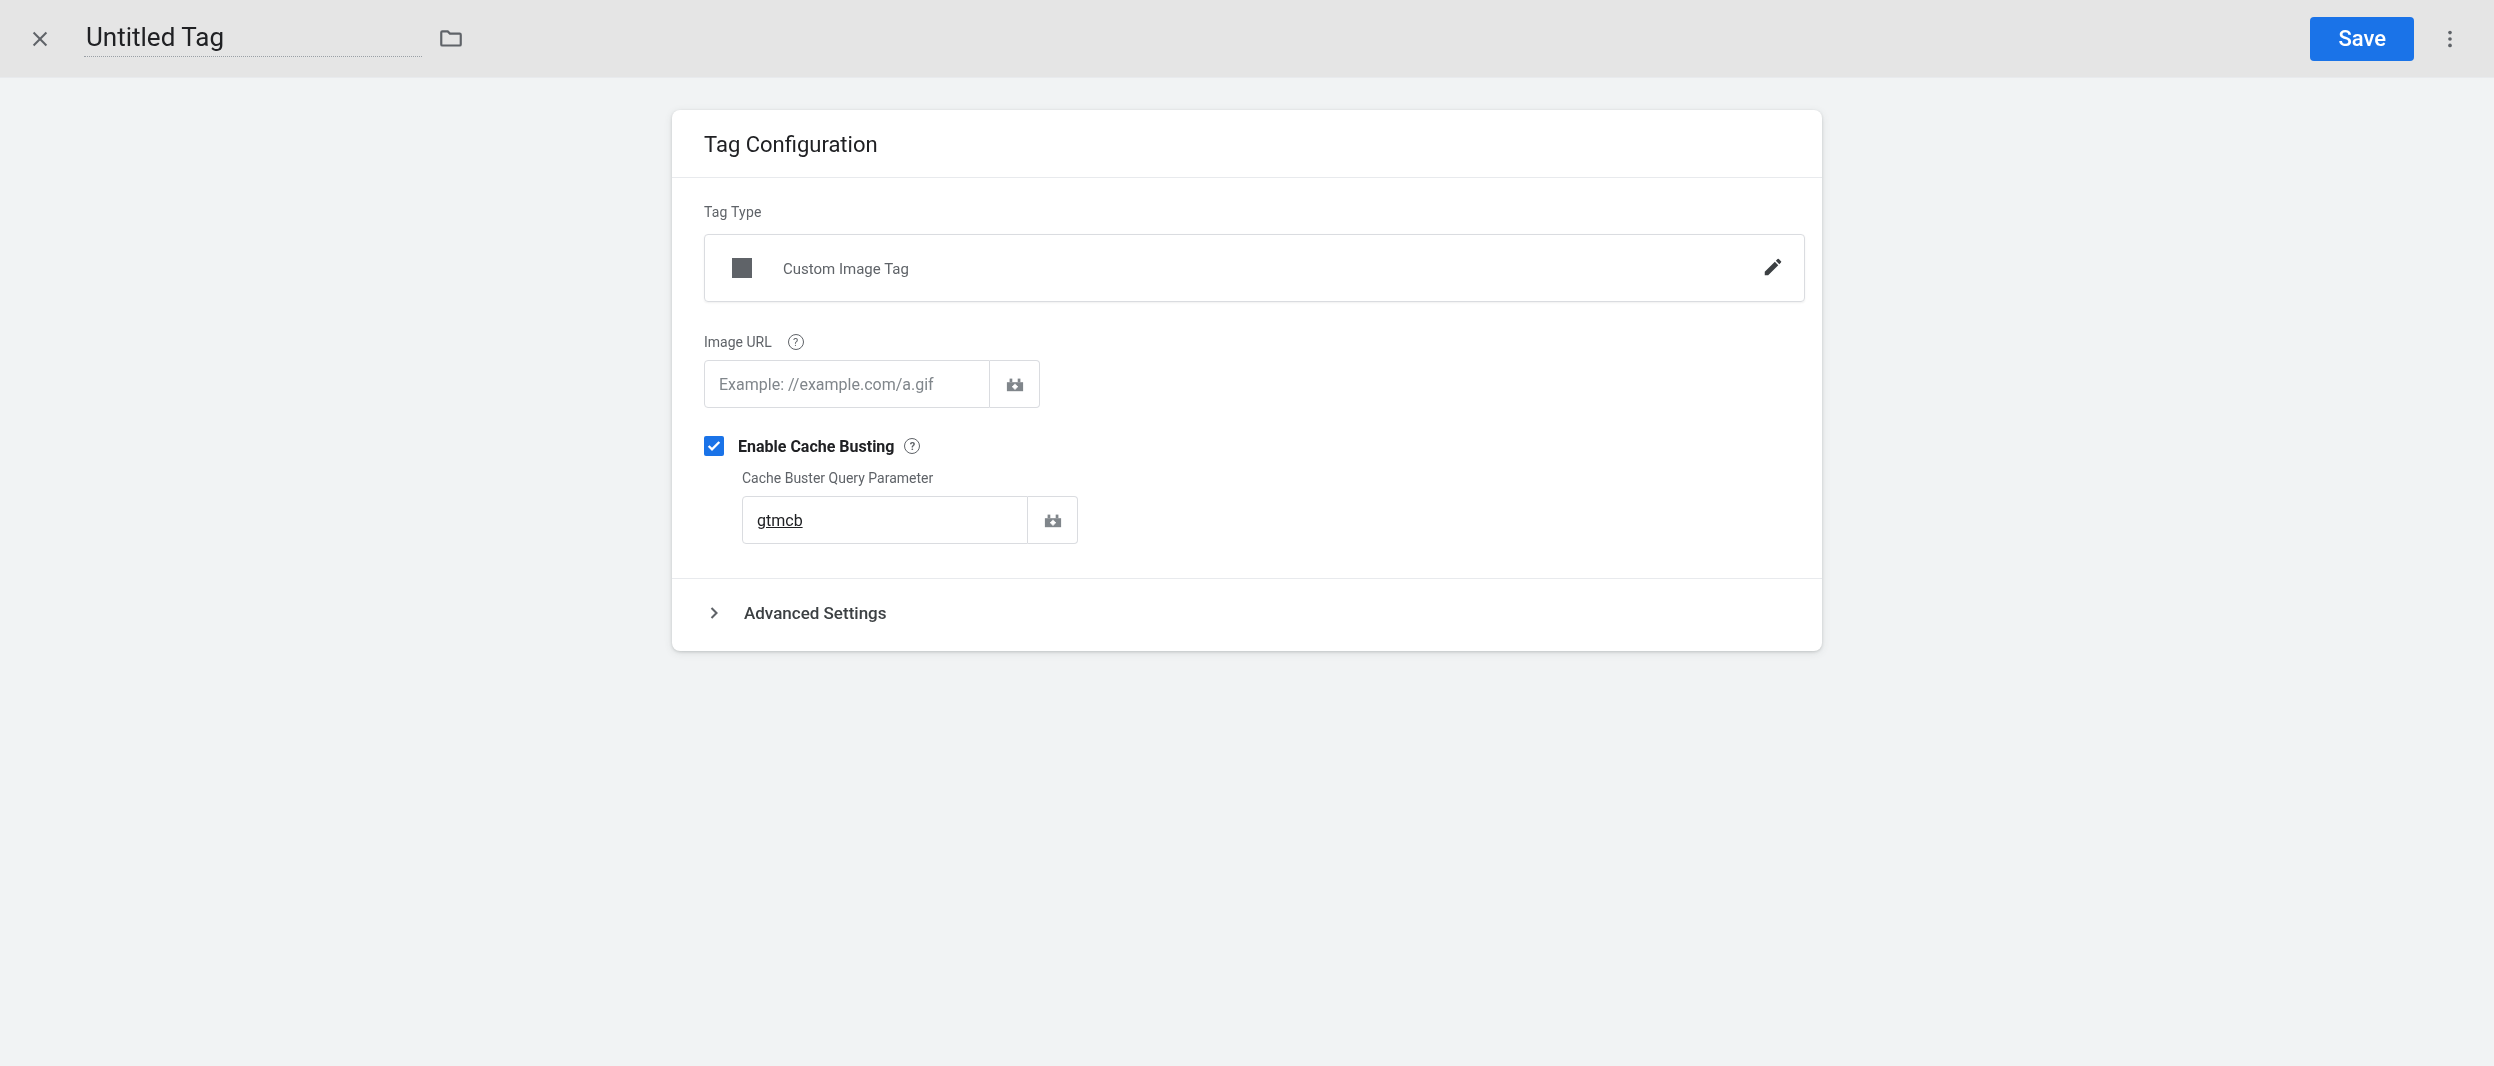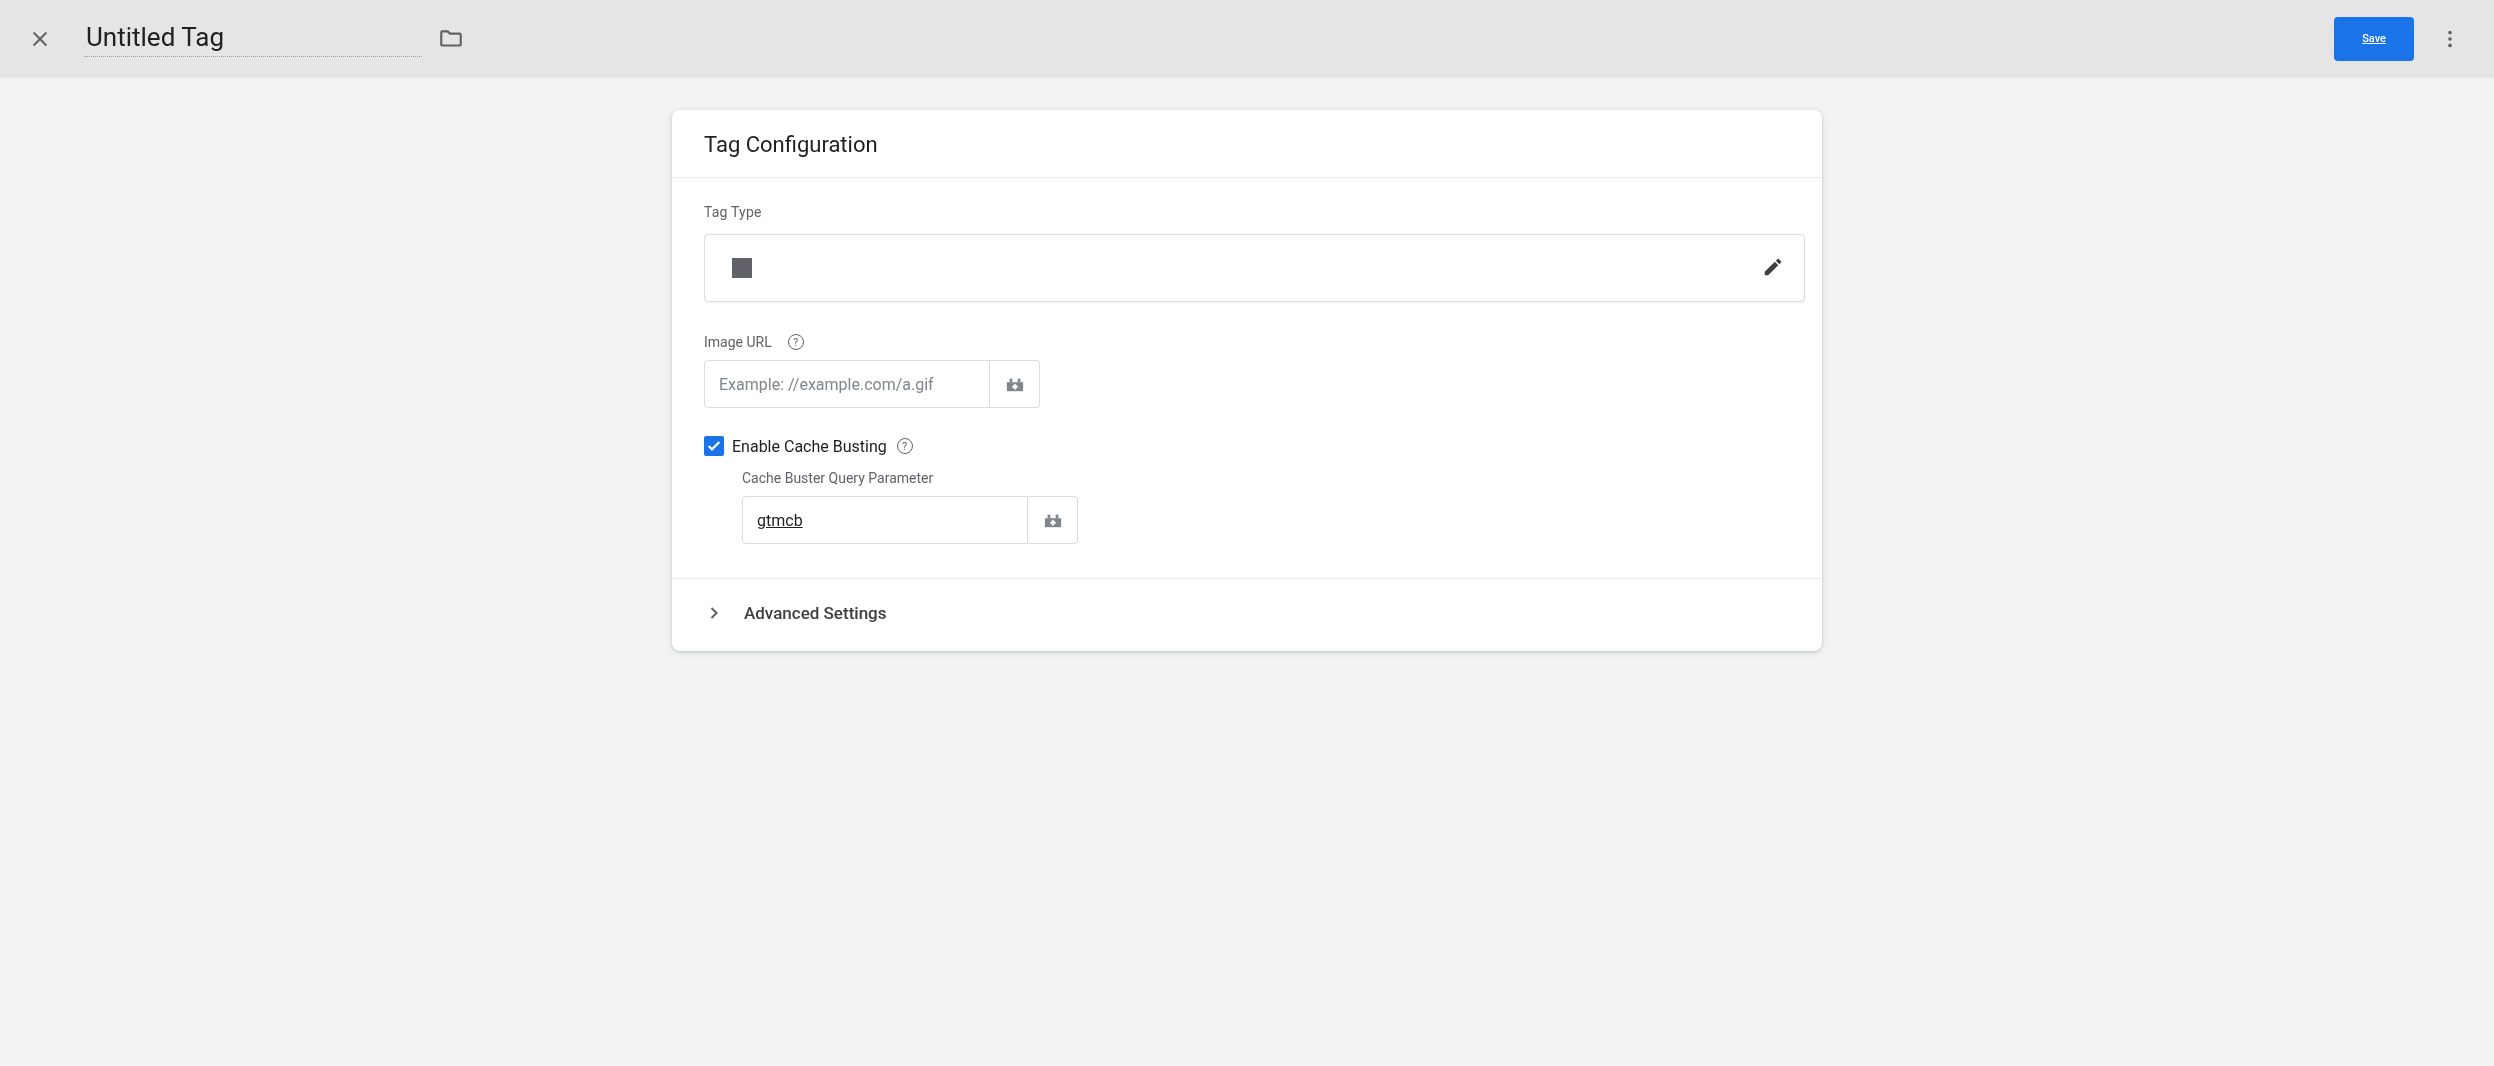--- a/index.html
+++ b/index.html
@@ -43,25 +43,24 @@
     display:flex; align-items:center;
   }
   .header-spacer { flex: 1; }
   .save-btn {
     background: #1a73e8;
     color: #fff;
     border: none;
     border-radius: 4px;
     padding: 0 28px;
     height: 44px;
-    font-size: 11px;
+    font-size: 22px;
     font-weight: 500;
     cursor: pointer;
     font-family: inherit;
-    text-decoration: underline;
   }
   .more-btn {
     width: 40px; height: 40px;
     display:flex; align-items:center; justify-content:center;
     cursor:pointer;
     border-radius:50%;
     color:#5f6368;
     margin-left: 16px;
   }
   .page-bg {
@@ -140,21 +139,21 @@
     width: 50px; height: 48px;
     border: 1px solid #dadce0;
     border-left: none;
     border-radius: 0 4px 4px 0;
     background:#fff;
     cursor:pointer;
     display:flex; align-items:center; justify-content:center;
     color:#80868b;
   }
   .checkbox-row {
-    display:flex; align-items:center; gap:8px; margin-bottom: 14px;
+    display:flex; align-items:center; gap:14px; margin-bottom: 14px; font-weight: bold;
   }
   .checkbox {
     width:20px; height:20px;
     background:#1a73e8;
     border-radius:2px;
     display:flex; align-items:center; justify-content:center;
     cursor:pointer;
   }
   .checkbox svg { color:#fff; }
   .checkbox-label { font-size:16px; color:#202124; display:flex; align-items:center; gap:10px;}
@@ -206,20 +205,21 @@
 
       <div class="section-label">Tag Type</div>
 
       <div class="tagtype-row">
         <div class="tagtype-icon">
           <svg width="30" height="30" viewBox="0 0 24 24" fill="currentColor">
               <path d="M4 4h16v16H4V4zm2 12l3-4 2.5 3 3.5-5 3 6H6z"></path>
             </svg>
         </div>
         <div class="tagtype-info">
+          <div class="tagtype-sub">Custom Image Tag</div>
         </div>
         <div class="edit-icon">
           <svg width="22" height="22" viewBox="0 0 24 24" fill="currentColor">
               <path d="M3 17.25V21h3.75l11-11-3.75-3.75-11 11zM20.71 7.04a1 1 0 0 0 0-1.41l-2.34-2.34a1 1 0 0 0-1.41 0l-1.83 1.83 3.75 3.75 1.83-1.83z"></path>
             </svg>
         </div>
       </div>
 
       <div class="field-label">
         <span>Image URL</span>

